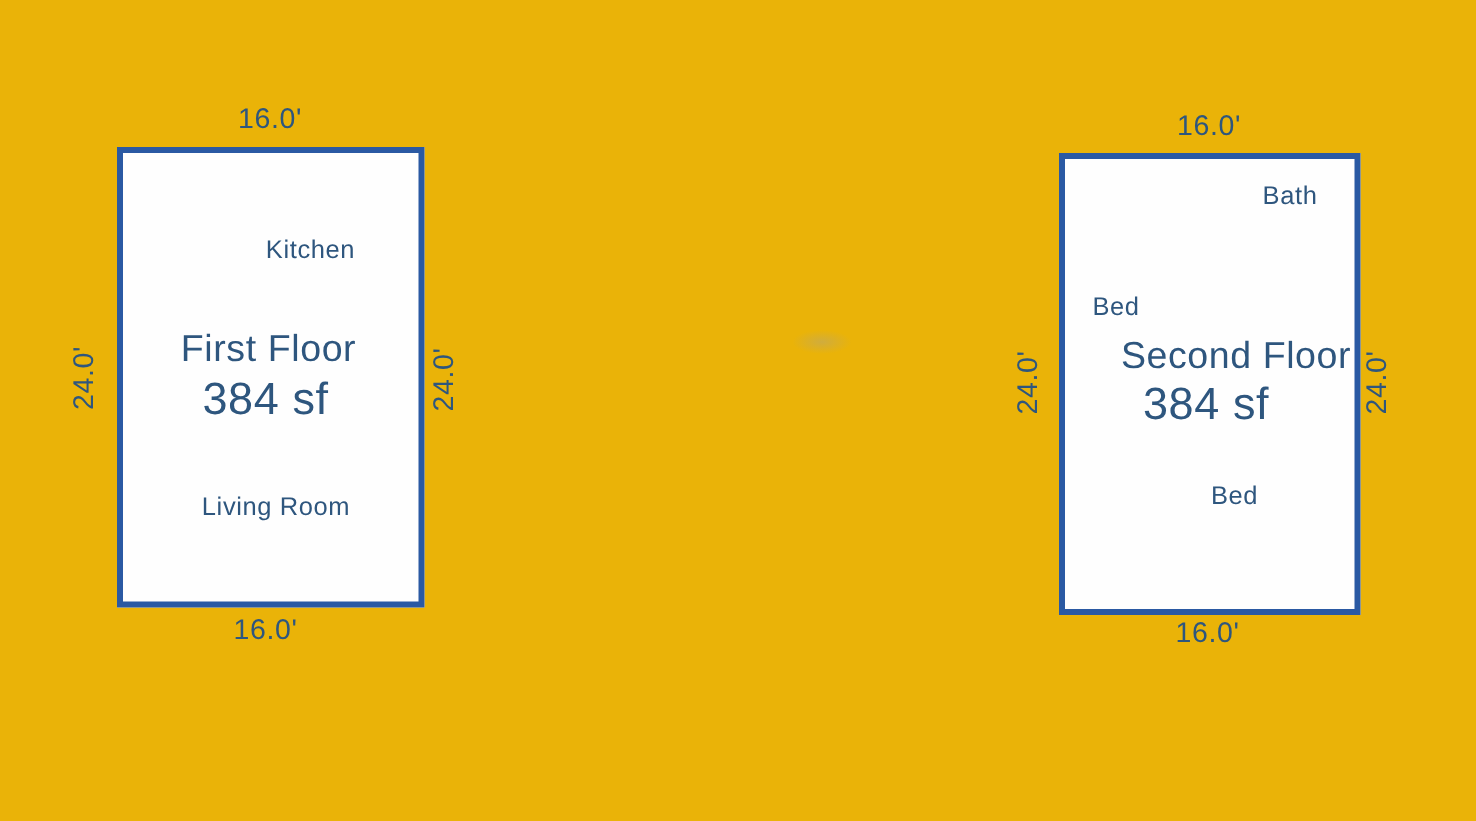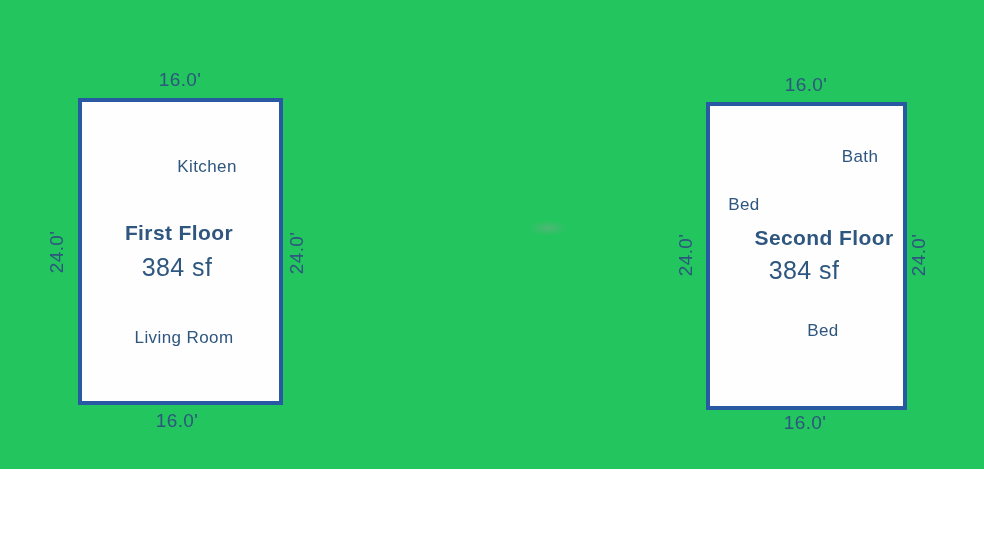--- a/index.html
+++ b/index.html
@@ -3,22 +3,22 @@
 <meta charset="utf-8">
 <style>
   html, body {
     margin: 0;
     padding: 0;
     background: #ffffff;
   }
   #page {
     position: relative;
     width: 984px;
-    height: 469px;
-    background: #22c55e;
+    height: 547px;
+    background: #eab308;
     font-family: "Liberation Sans", sans-serif;
     overflow: hidden;
   }
   .floor-rect {
     position: absolute;
     box-sizing: border-box;
     border: 4px solid var(--border, #2a59a3);
     background: #fefefe;
   }
   .label {
@@ -33,25 +33,25 @@
     font-weight: 500;
   }
   .dim.vert {
     transform: translate(-50%, -50%) rotate(-90deg);
   }
   .room {
     font-size: 17px;
     font-weight: 500;
   }
   .floor-title {
-    font-size: 21px;
-    font-weight: 700;
+    font-size: 25px;
+    font-weight: 400;
   }
   .floor-area {
-    font-size: 25px;
+    font-size: 30px;
     font-weight: 500;
   }
   .smudge {
     position: absolute;
     width: 40px;
     height: 16px;
     background: radial-gradient(ellipse at center, rgba(160,160,160,0.35), rgba(160,160,160,0) 70%);
     transform: translate(-50%, -50%);
   }
 </style>
@@ -84,21 +84,21 @@
 
   <div>
     <div class="label dim" style="left:806px; top:85px;">16.0'</div>
 
     <div class="floor-rect" style="left:706px; top:102px; width:201px; height:308px;"></div>
 
     <div class="label dim vert" style="left:686px; top:255px;">24.0'</div>
 
     <div class="label dim vert" style="left:919px; top:255px;">24.0'</div>
 
-    <div class="label room" style="left:860px; top:157px;text-align:right;">Bath</div>
+    <div class="label room" style="left:860px; top:131px;text-align:right;">Bath</div>
 
     <div class="label room" style="left:744px; top:205px;">Bed</div>
 
     <div class="label floor-title" style="left:824px; top:238px;">Second Floor</div>
 
     <div class="label floor-area" style="left:804px; top:270px;">384 sf</div>
 
     <div class="label room" style="left:823px; top:331px;">Bed</div>
 
     <div class="label dim" style="left:805px; top:423px;">16.0'</div>

